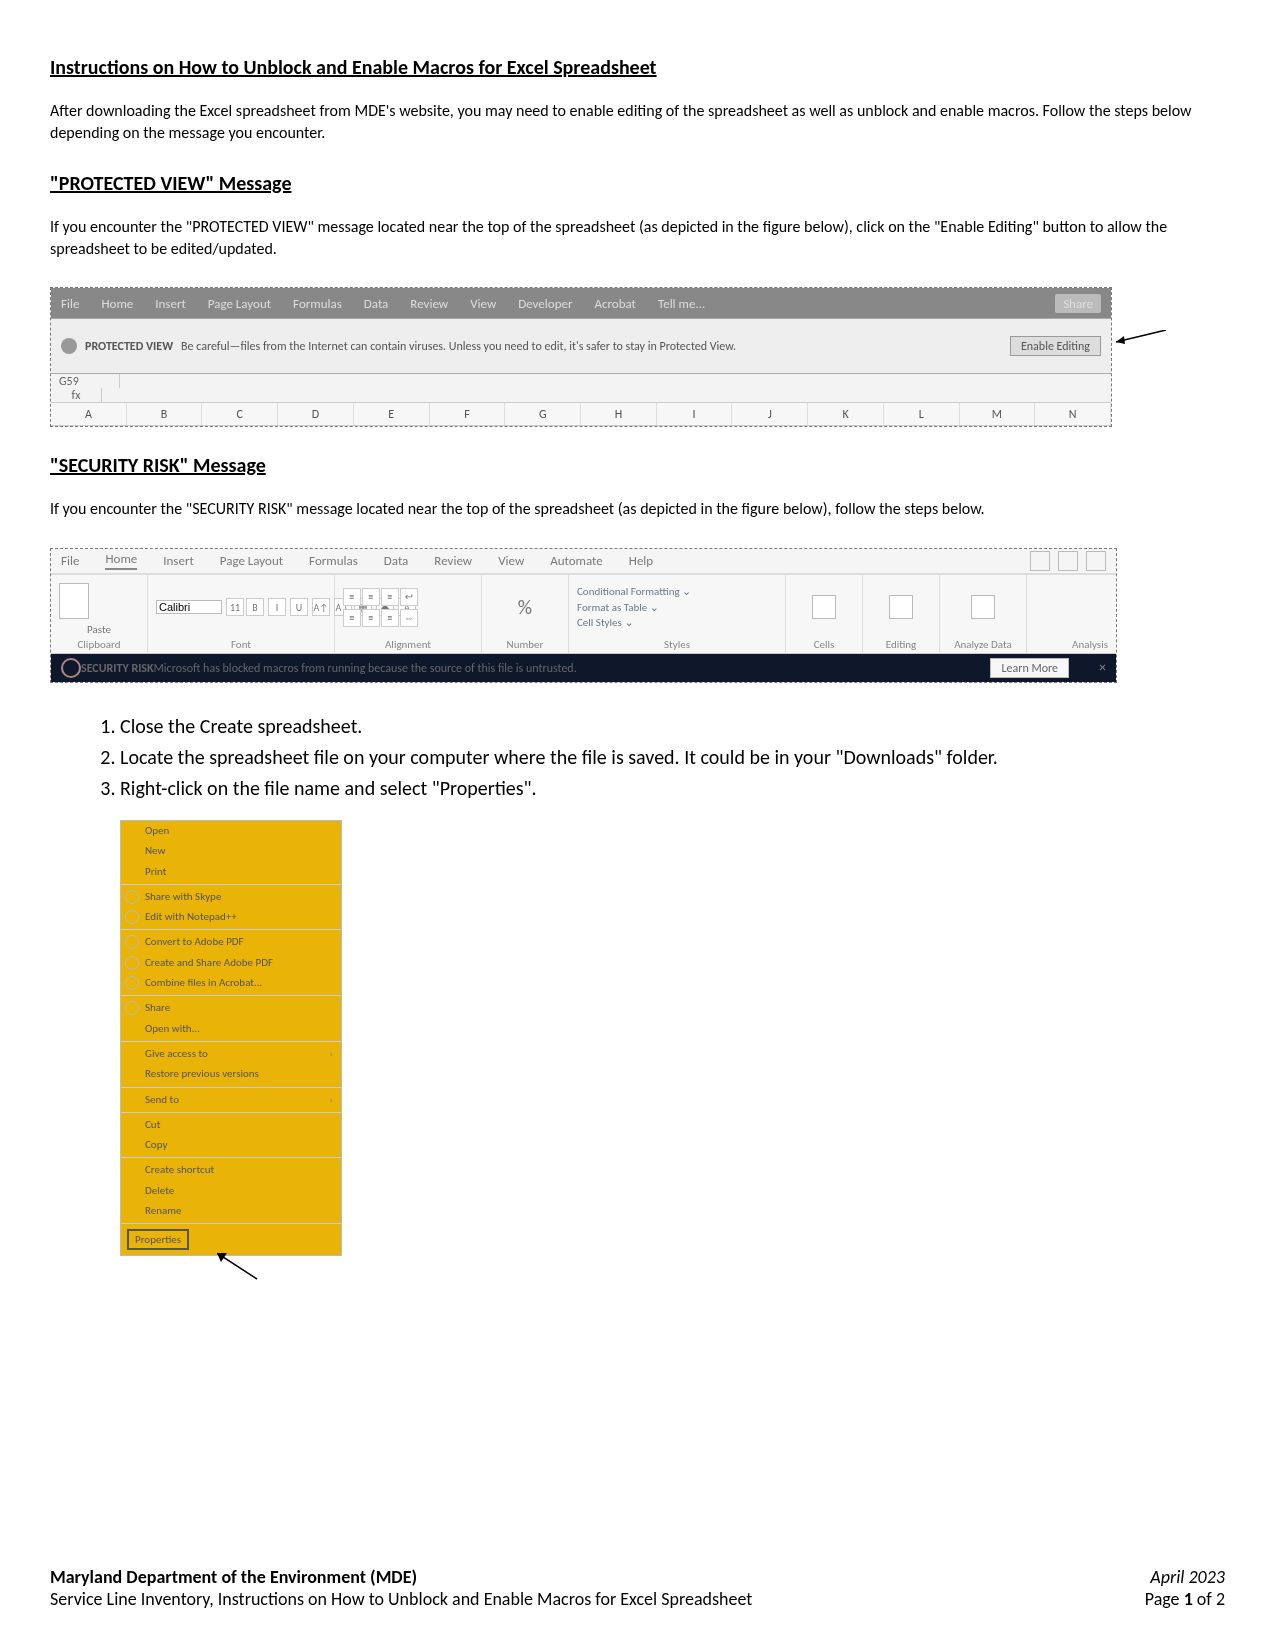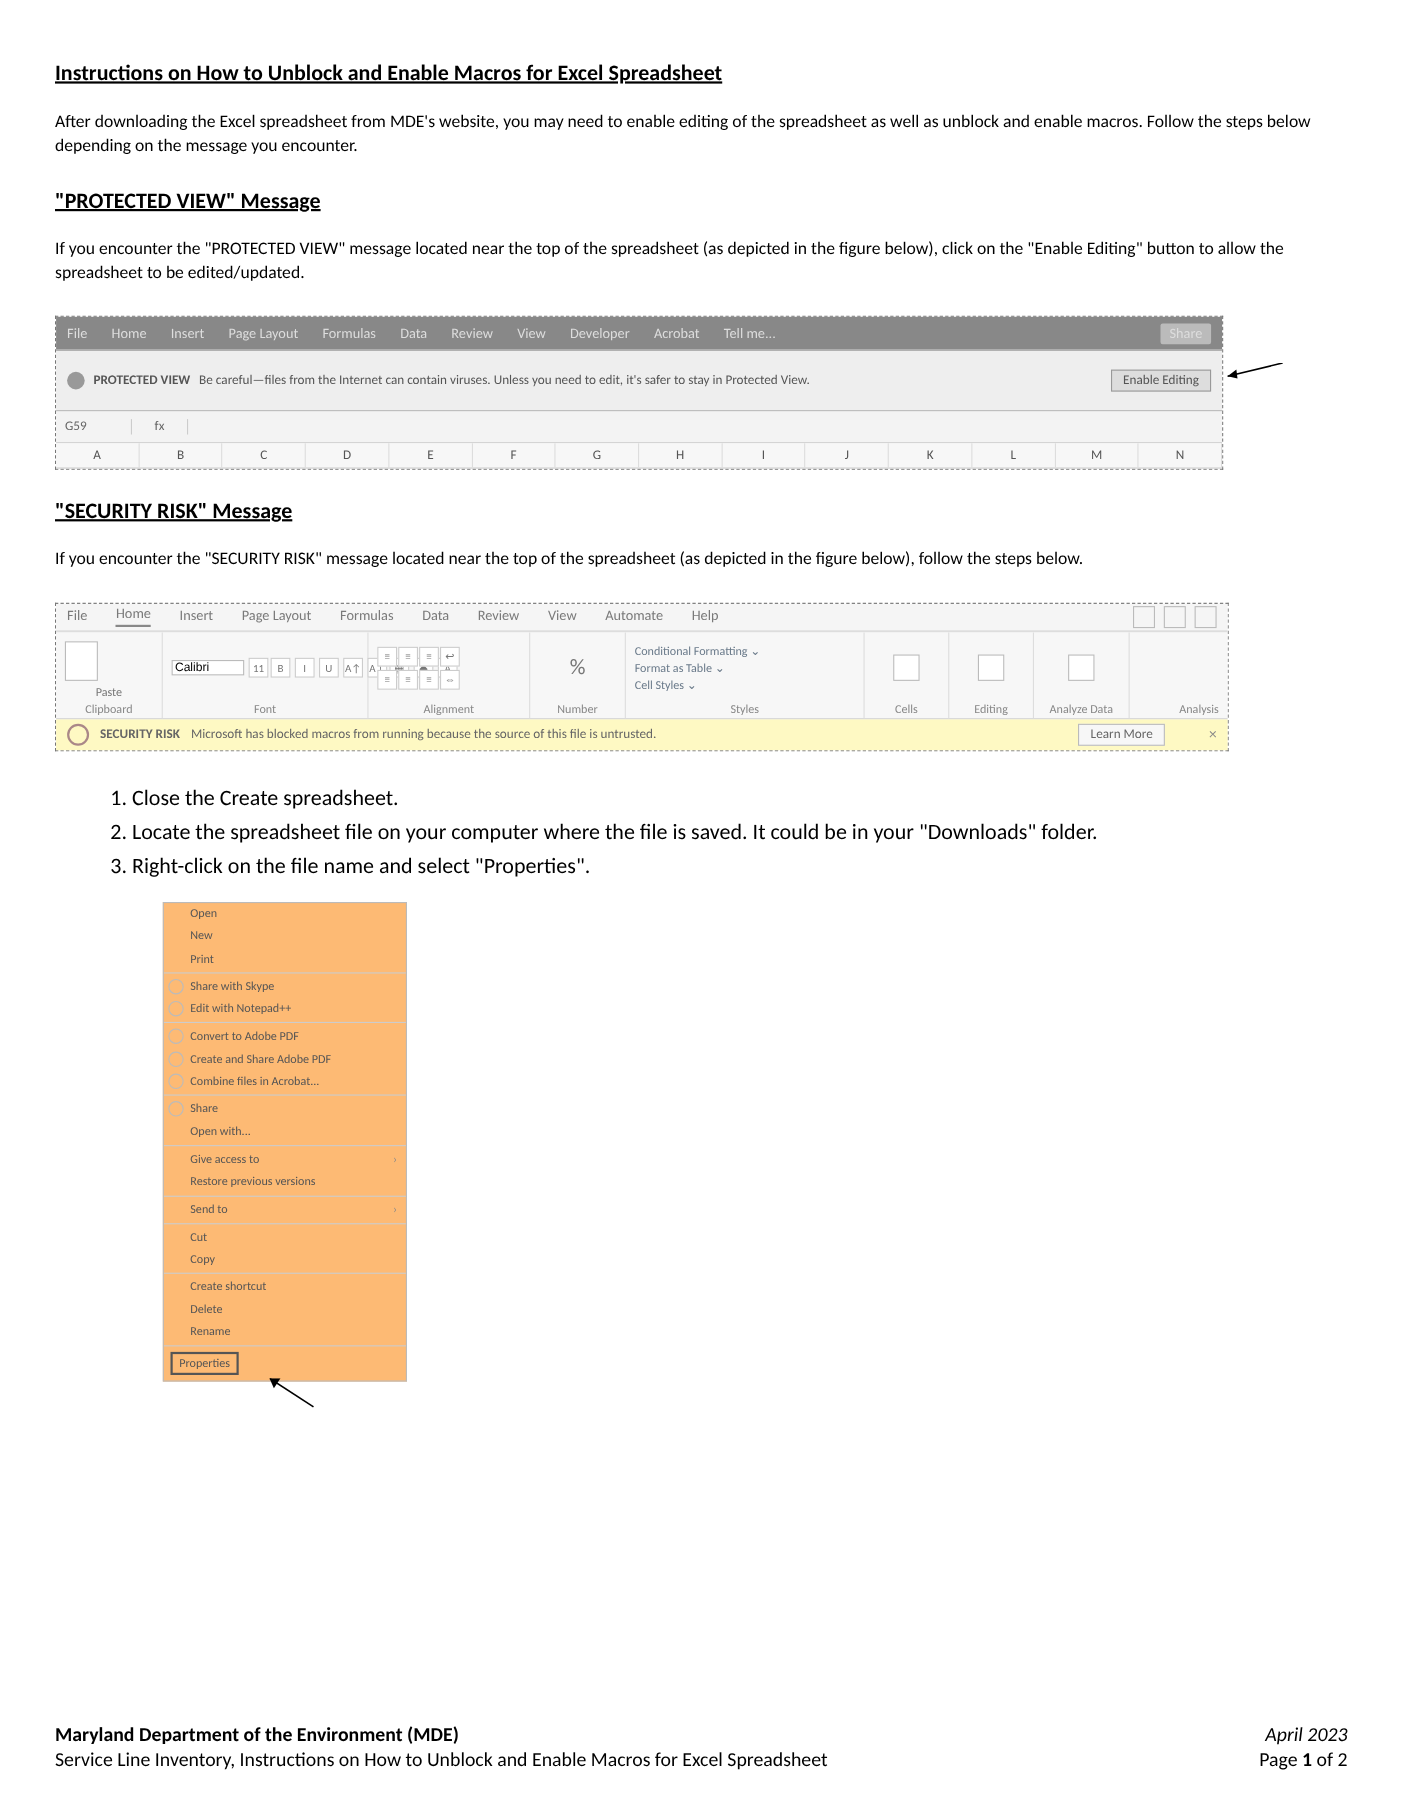--- a/index.html
+++ b/index.html
@@ -83,23 +83,24 @@
     border: 1px solid #999;
     background: #ddd;
     padding: 2px 10px;
     font-size: 12px;
   }
   .fig1-formula {
     height: 28px;
     background: #f3f3f3;
     border-bottom: 1px solid #ccc;
     display: flex;
-    align-items: center;
+    align-items: flex-start;
     font-size: 12px;
     color: #666;
+    flex-direction: column;
   }
   .fig1-formula .cellref {
     width: 60px;
     border-right: 1px solid #ccc;
     padding-left: 8px;
   }
   .fig1-formula .fx {
     width: 50px; text-align: center; border-right:1px solid #ccc;
   }
   .fig1-cols {
@@ -192,27 +193,26 @@
   }
   .alignbox {
     display:grid; grid-template-columns: repeat(4,16px); gap:3px;
   }
   .styles-lines div { font-size:11px; color:#6a7a8a; line-height:1.4;}
   .small-ic {
     width:22px;height:22px;border:1px solid #bbb; background:#fff;
   }
   .fig2-security {
     height: 28px;
-    background: #fef9c3;
+    background: #0f172a;
     display: flex;
     align-items: center;
     padding: 0 10px;
     font-size: 12px;
     color: #666;
-    gap: 10px;
   }
   .fig2-security .sr-icon {
     width:16px;height:16px;border:2px solid #a88; border-radius:50%;
   }
   .fig2-security .learn {
     margin-left: auto;
     border:1px solid #bbb; background:#f7f7f7;
     padding:2px 10px; font-size:12px;
   }
   .fig2-security .closex {
@@ -226,22 +226,22 @@
     padding-left: 30px;
   }
   ol.steps li {
     margin-bottom: 4px;
     line-height: 1.35;
   }
 
   
   .fig3 {
     width: 220px;
-    margin: 14px 0 10px 98px;
-    background: #fdba74;
+    margin: 14px 0 10px 70px;
+    background: #eab308;
     border: 1px solid #bbb;
     font-size: 11px;
     color: #555;
     position: relative;
   }
   .fig3 .mi {
     padding: 3px 8px 3px 24px;
     line-height: 1.3;
     position: relative;
   }

